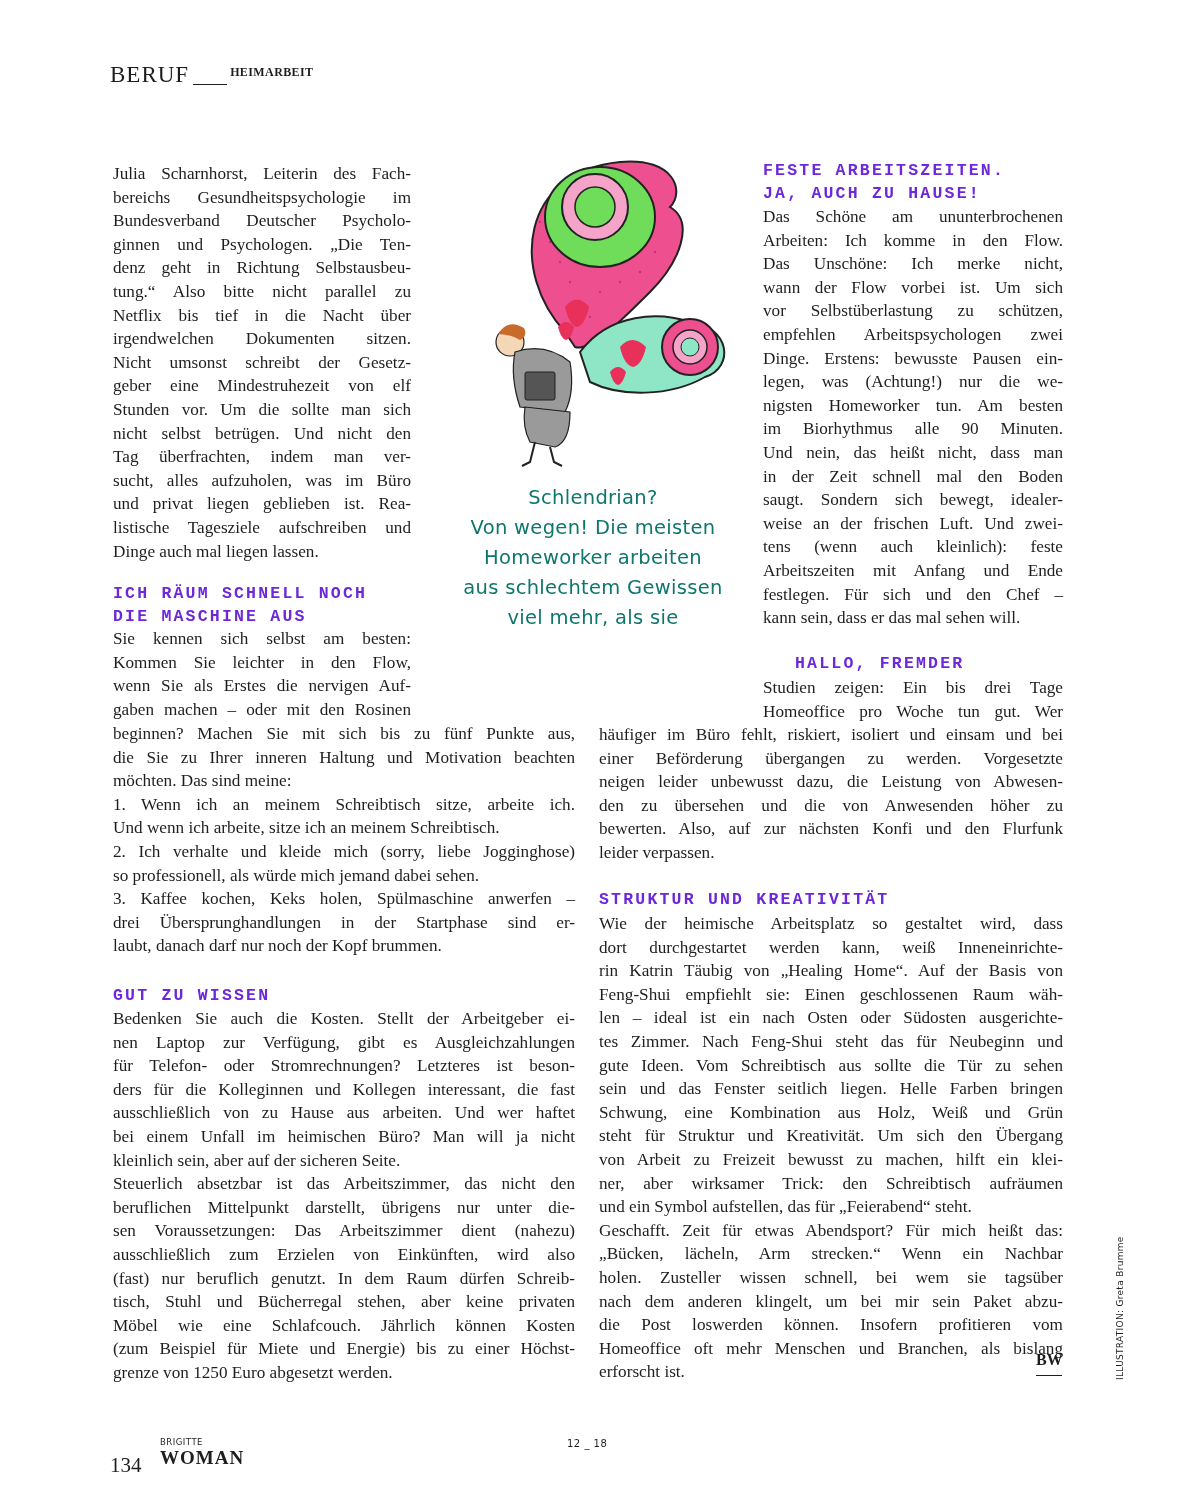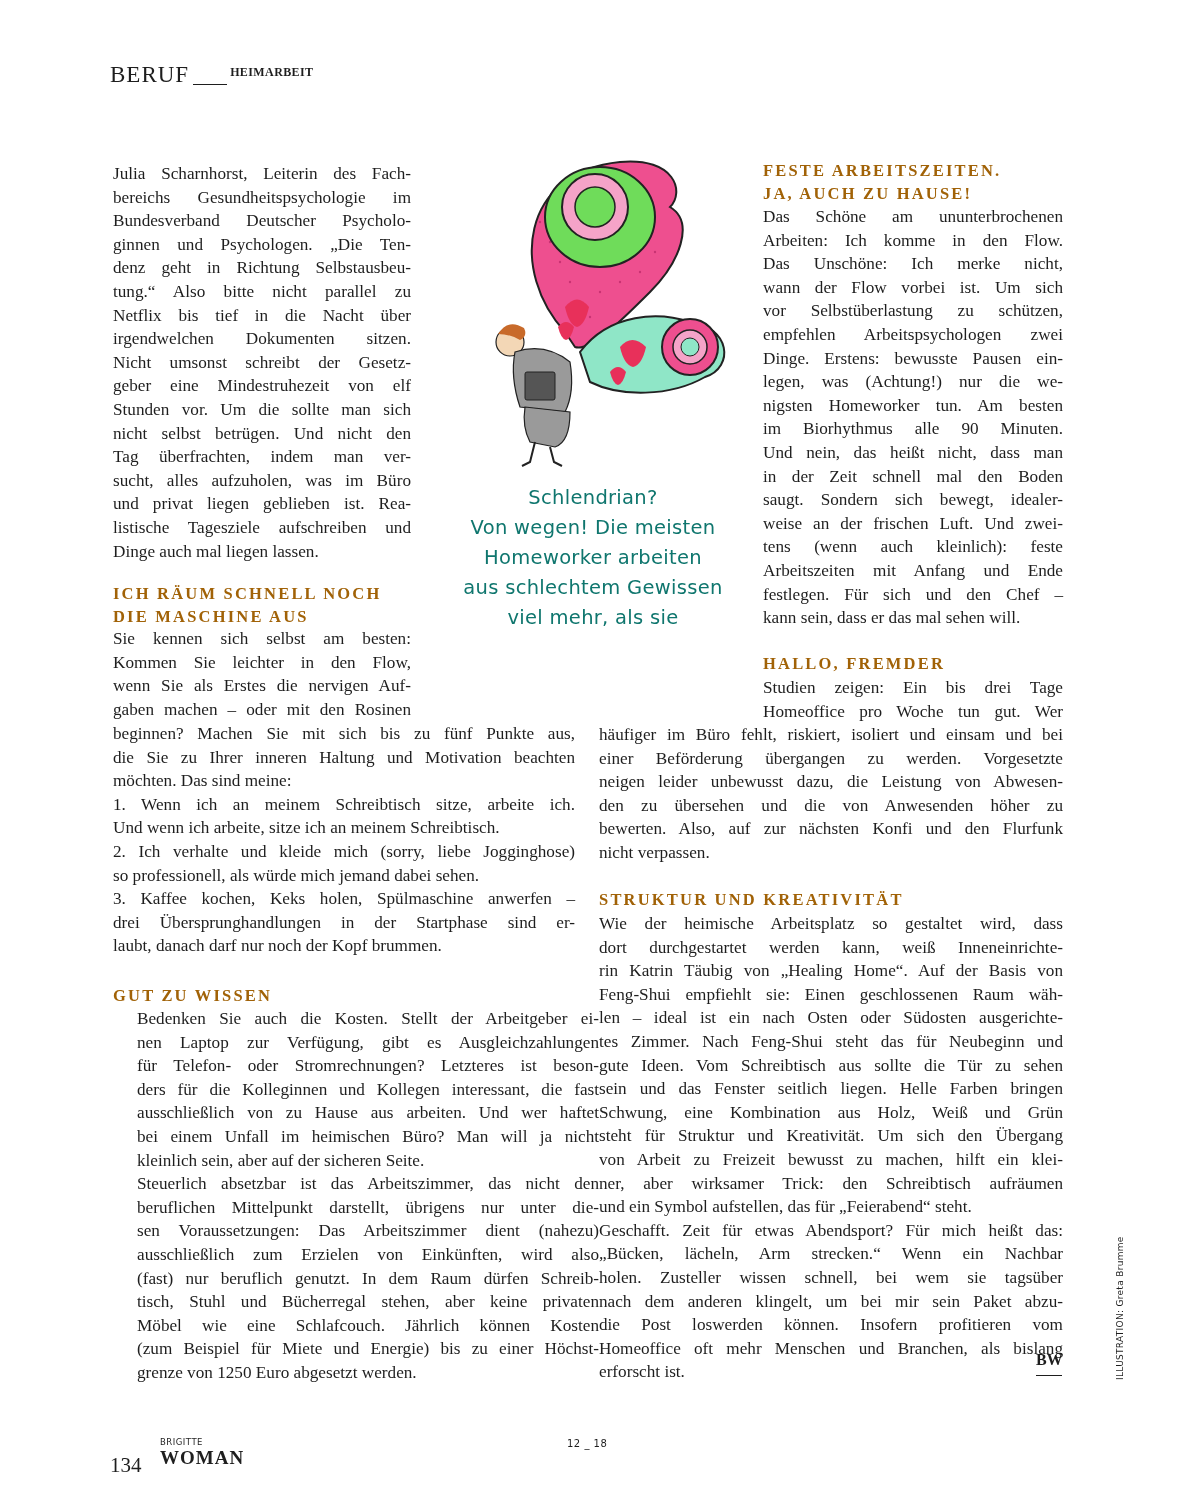--- a/index.html
+++ b/index.html
@@ -6,21 +6,21 @@
   body { width: 1200px; height: 1495px; position: relative; overflow: hidden; color: #1e1e1e; font-family: "DejaVu Serif", serif; }
   .abs { position: absolute; }
   .rubric { left: 110px; top: 62px; display: flex; align-items: flex-start; }
   .rubric .main { font-family: "Liberation Serif", serif; font-size: 23px; letter-spacing: 1px; line-height: 26px; }
   .rubric .line { width: 34px; border-bottom: 1.5px solid #1e1e1e; height: 22px; margin: 0 3px 0 4px; }
   .rubric .sub { font-family: "Liberation Serif", serif; font-weight: bold; font-size: 12px; letter-spacing: 0.4px; margin-top: 3px; }
 
   .txt { font-family: "Liberation Serif", serif; font-size: 17.2px; line-height: 23.6px; text-align: justify; }
   .line-j { display: block; text-align: justify; text-align-last: justify; white-space: nowrap; }
   .line-l { display: block; text-align: left; white-space: nowrap; }
-  .hd { font-family: Liberation Serif, serif; font-weight: bold; font-size: 16.5px; letter-spacing: 2.2px; line-height: 23px; color: #a16207; }
+  .hd { font-family: Liberation Mono, monospace; font-weight: bold; font-size: 16.5px; letter-spacing: 2.2px; line-height: 23px; color: #6d28d9; }
 
   .col-left { left: 113px; top: 162px; width: 298px; }
   .col-left-wide { left: 113px; width: 462px; }
   .col-right { left: 763px; width: 300px; }
   .col-right-wide { left: 599px; width: 464px; }
 
   .quote { left: 438px; top: 483px; width: 310px; text-align: center; color: #0f766e; font-family: "DejaVu Sans", sans-serif; font-size: 19.5px; line-height: 30px; letter-spacing: 0.3px; }
 
   .footer-num { left: 110px; top: 1433px; font-family: "Liberation Serif", serif; font-size: 21px; margin-top: 20px; }
   .footer-brand { left: 160px; top: 1437px; display: flex; align-items: baseline; flex-direction: column; }
@@ -77,21 +77,21 @@
     <span class="line-j">1. Wenn ich an meinem Schreibtisch sitze, arbeite ich.</span>
     <span class="line-l">Und wenn ich arbeite, sitze ich an meinem Schreibtisch.</span>
     <span class="line-j">2. Ich verhalte und kleide mich (sorry, liebe Jogginghose)</span>
     <span class="line-l">so professionell, als würde mich jemand dabei sehen.</span>
     <span class="line-j">3. Kaffee kochen, Keks holen, Spülmaschine anwerfen –</span>
     <span class="line-j">drei Übersprunghandlungen in der Startphase sind er-</span>
     <span class="line-l">laubt, danach darf nur noch der Kopf brummen.</span>
   </div>
 
 <div class="abs hd" style="left:113px; top:984px;">GUT ZU WISSEN</div>
-<div class="abs txt col-left-wide" style="top:1007px;margin-left:24px;" id="s2-text">
+<div class="abs txt col-left-wide" style="top:1007px;" id="s2-text">
     <span class="line-j">Bedenken Sie auch die Kosten. Stellt der Arbeitgeber ei-</span>
     <span class="line-j">nen Laptop zur Verfügung, gibt es Ausgleichzahlungen</span>
     <span class="line-j">für Telefon- oder Stromrechnungen? Letzteres ist beson-</span>
     <span class="line-j">ders für die Kolleginnen und Kollegen interessant, die fast</span>
     <span class="line-j">ausschließlich von zu Hause aus arbeiten. Und wer haftet</span>
     <span class="line-j">bei einem Unfall im heimischen Büro? Man will ja nicht</span>
     <span class="line-l">kleinlich sein, aber auf der sicheren Seite.</span>
     <span class="line-j">Steuerlich absetzbar ist das Arbeitszimmer, das nicht den</span>
     <span class="line-j">beruflichen Mittelpunkt darstellt, übrigens nur unter die-</span>
     <span class="line-j">sen Voraussetzungen: Das Arbeitszimmer dient (nahezu)</span>
@@ -168,32 +168,32 @@
     <span class="line-j">Und nein, das heißt nicht, dass man</span>
     <span class="line-j">in der Zeit schnell mal den Boden</span>
     <span class="line-j">saugt. Sondern sich bewegt, idealer-</span>
     <span class="line-j">weise an der frischen Luft. Und zwei-</span>
     <span class="line-j">tens (wenn auch kleinlich): feste</span>
     <span class="line-j">Arbeitszeiten mit Anfang und Ende</span>
     <span class="line-j">festlegen. Für sich und den Chef –</span>
     <span class="line-l">kann sein, dass er das mal sehen will.</span>
   </div>
 
-<div class="abs hd" style="left:763px; top:652px;">HALLO, FREMDER</div>
+<div class="abs hd" style="left:795px; top:652px;">HALLO, FREMDER</div>
 <div class="abs txt col-right" style="top:676px;" id="r2-narrow">
     <span class="line-j">Studien zeigen: Ein bis drei Tage</span>
     <span class="line-j">Homeoffice pro Woche tun gut. Wer</span>
   </div>
 <div class="abs txt col-right-wide" style="top:723px;" id="r2-wide">
     <span class="line-j">häufiger im Büro fehlt, riskiert, isoliert und einsam und bei</span>
     <span class="line-j">einer Beförderung übergangen zu werden. Vorgesetzte</span>
     <span class="line-j">neigen leider unbewusst dazu, die Leistung von Abwesen-</span>
     <span class="line-j">den zu übersehen und die von Anwesenden höher zu</span>
     <span class="line-j">bewerten. Also, auf zur nächsten Konfi und den Flurfunk</span>
-    <span class="line-l">nicht verpassen.</span>
+    <span class="line-l">leider verpassen.</span>
   </div>
 
 <div class="abs hd" style="left:599px; top:888px;">STRUKTUR UND KREATIVITÄT</div>
 <div class="abs txt col-right-wide" style="top:912px;" id="r3-text">
     <span class="line-j">Wie der heimische Arbeitsplatz so gestaltet wird, dass</span>
     <span class="line-j">dort durchgestartet werden kann, weiß Inneneinrichte-</span>
     <span class="line-j">rin Katrin Täubig von „Healing Home“. Auf der Basis von</span>
     <span class="line-j">Feng-Shui empfiehlt sie: Einen geschlossenen Raum wäh-</span>
     <span class="line-j">len – ideal ist ein nach Osten oder Südosten ausgerichte-</span>
     <span class="line-j">tes Zimmer. Nach Feng-Shui steht das für Neubeginn und</span>

